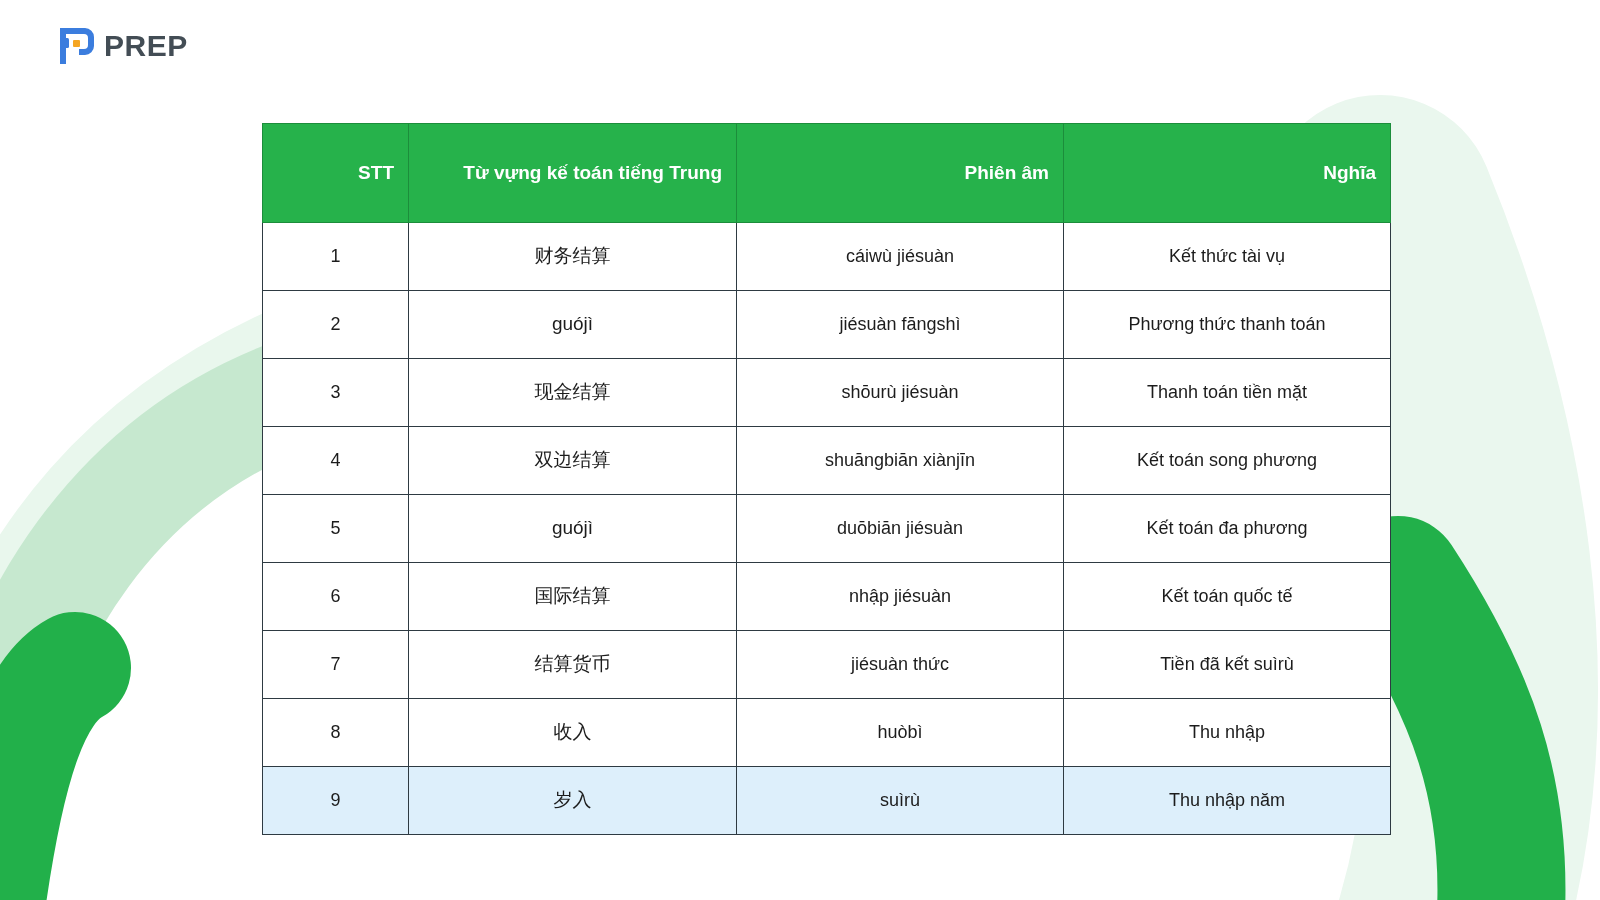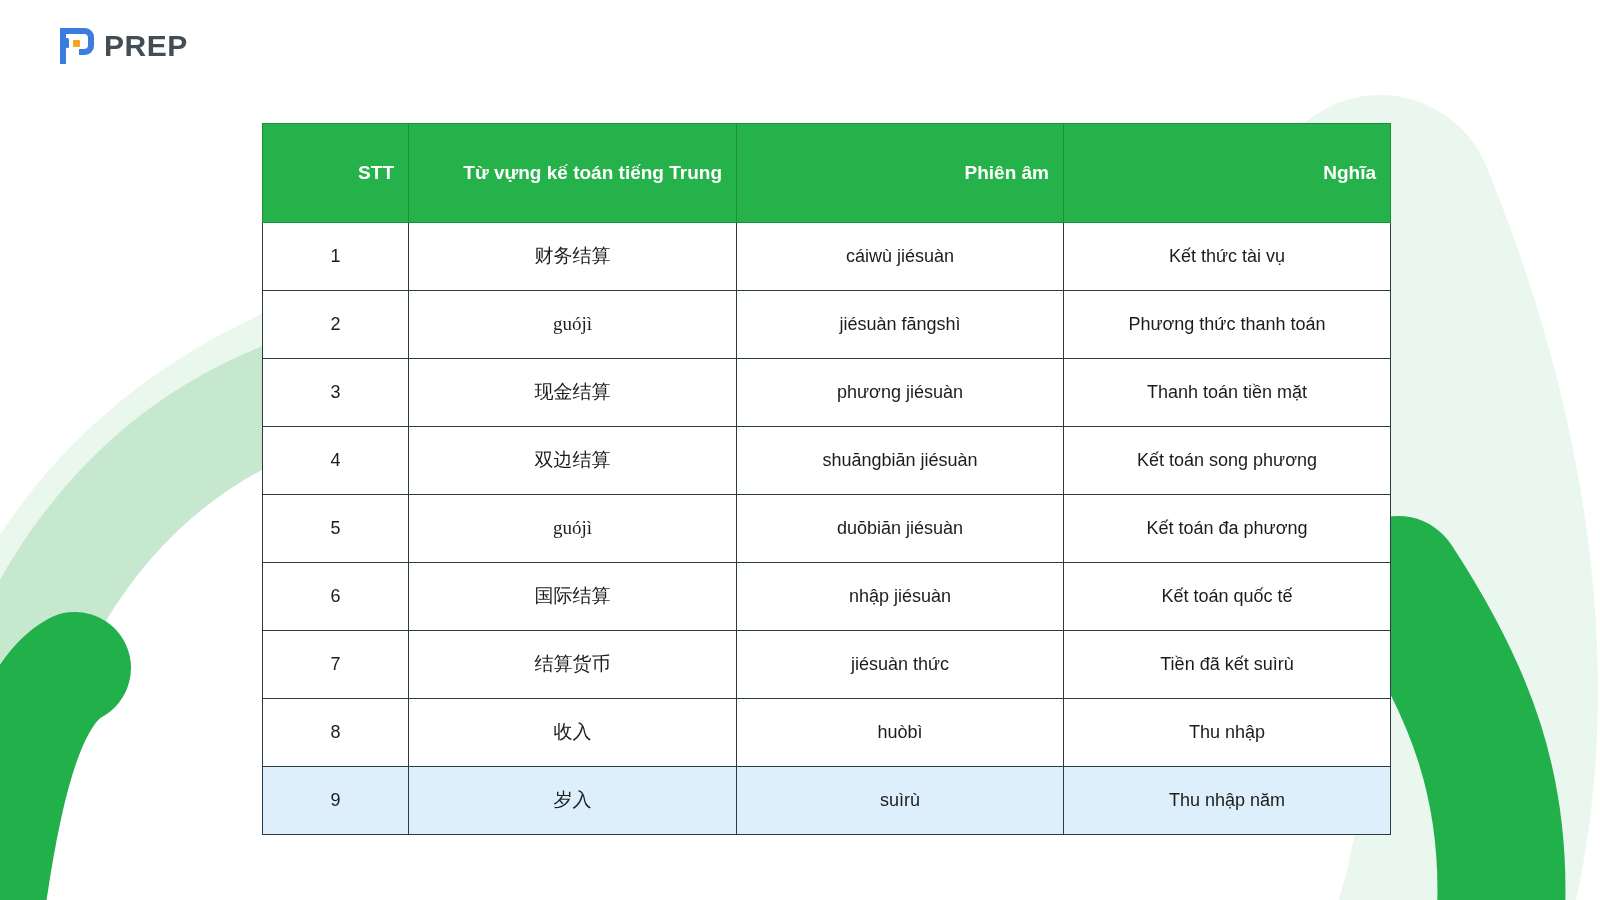--- a/index.html
+++ b/index.html
@@ -88,21 +88,21 @@
     text-align: center;
     vertical-align: middle;
     height: 59px;
     padding: 4px 10px;
     font-size: 18px;
     color: #1c1c1c;
     font-weight: normal;
     line-height: 1.3;
   }
   table.vocab td.cell-hanzi {
-    font-family: Liberation Serif, serif;
+    font-family: Liberation Sans, sans-serif;
     font-size: 19px;
   }
   table.vocab tr.row-highlight td {
     background: #ddeffb;
   }
 </style>
 </head>
 <body>
 
 <svg id="bg-decor" viewBox="0 0 1600 900" width="1600" height="900" xmlns="http://www.w3.org/2000/svg">
@@ -156,27 +156,27 @@
         </tr>
         <tr>
           <td>2</td>
           <td class="cell-hanzi">guójì</td>
           <td>jiésuàn fāngshì</td>
           <td>Phương thức thanh toán</td>
         </tr>
         <tr>
           <td>3</td>
           <td class="cell-hanzi">现金结算</td>
-          <td>phương jiésuàn</td>
+          <td>shōurù jiésuàn</td>
           <td>Thanh toán tiền mặt</td>
         </tr>
         <tr>
           <td>4</td>
           <td class="cell-hanzi">双边结算</td>
-          <td>shuāngbiān jiésuàn</td>
+          <td>shuāngbiān xiànjīn</td>
           <td>Kết toán song phương</td>
         </tr>
         <tr>
           <td>5</td>
           <td class="cell-hanzi">guójì</td>
           <td>duōbiān jiésuàn</td>
           <td>Kết toán đa phương</td>
         </tr>
         <tr>
           <td>6</td>

